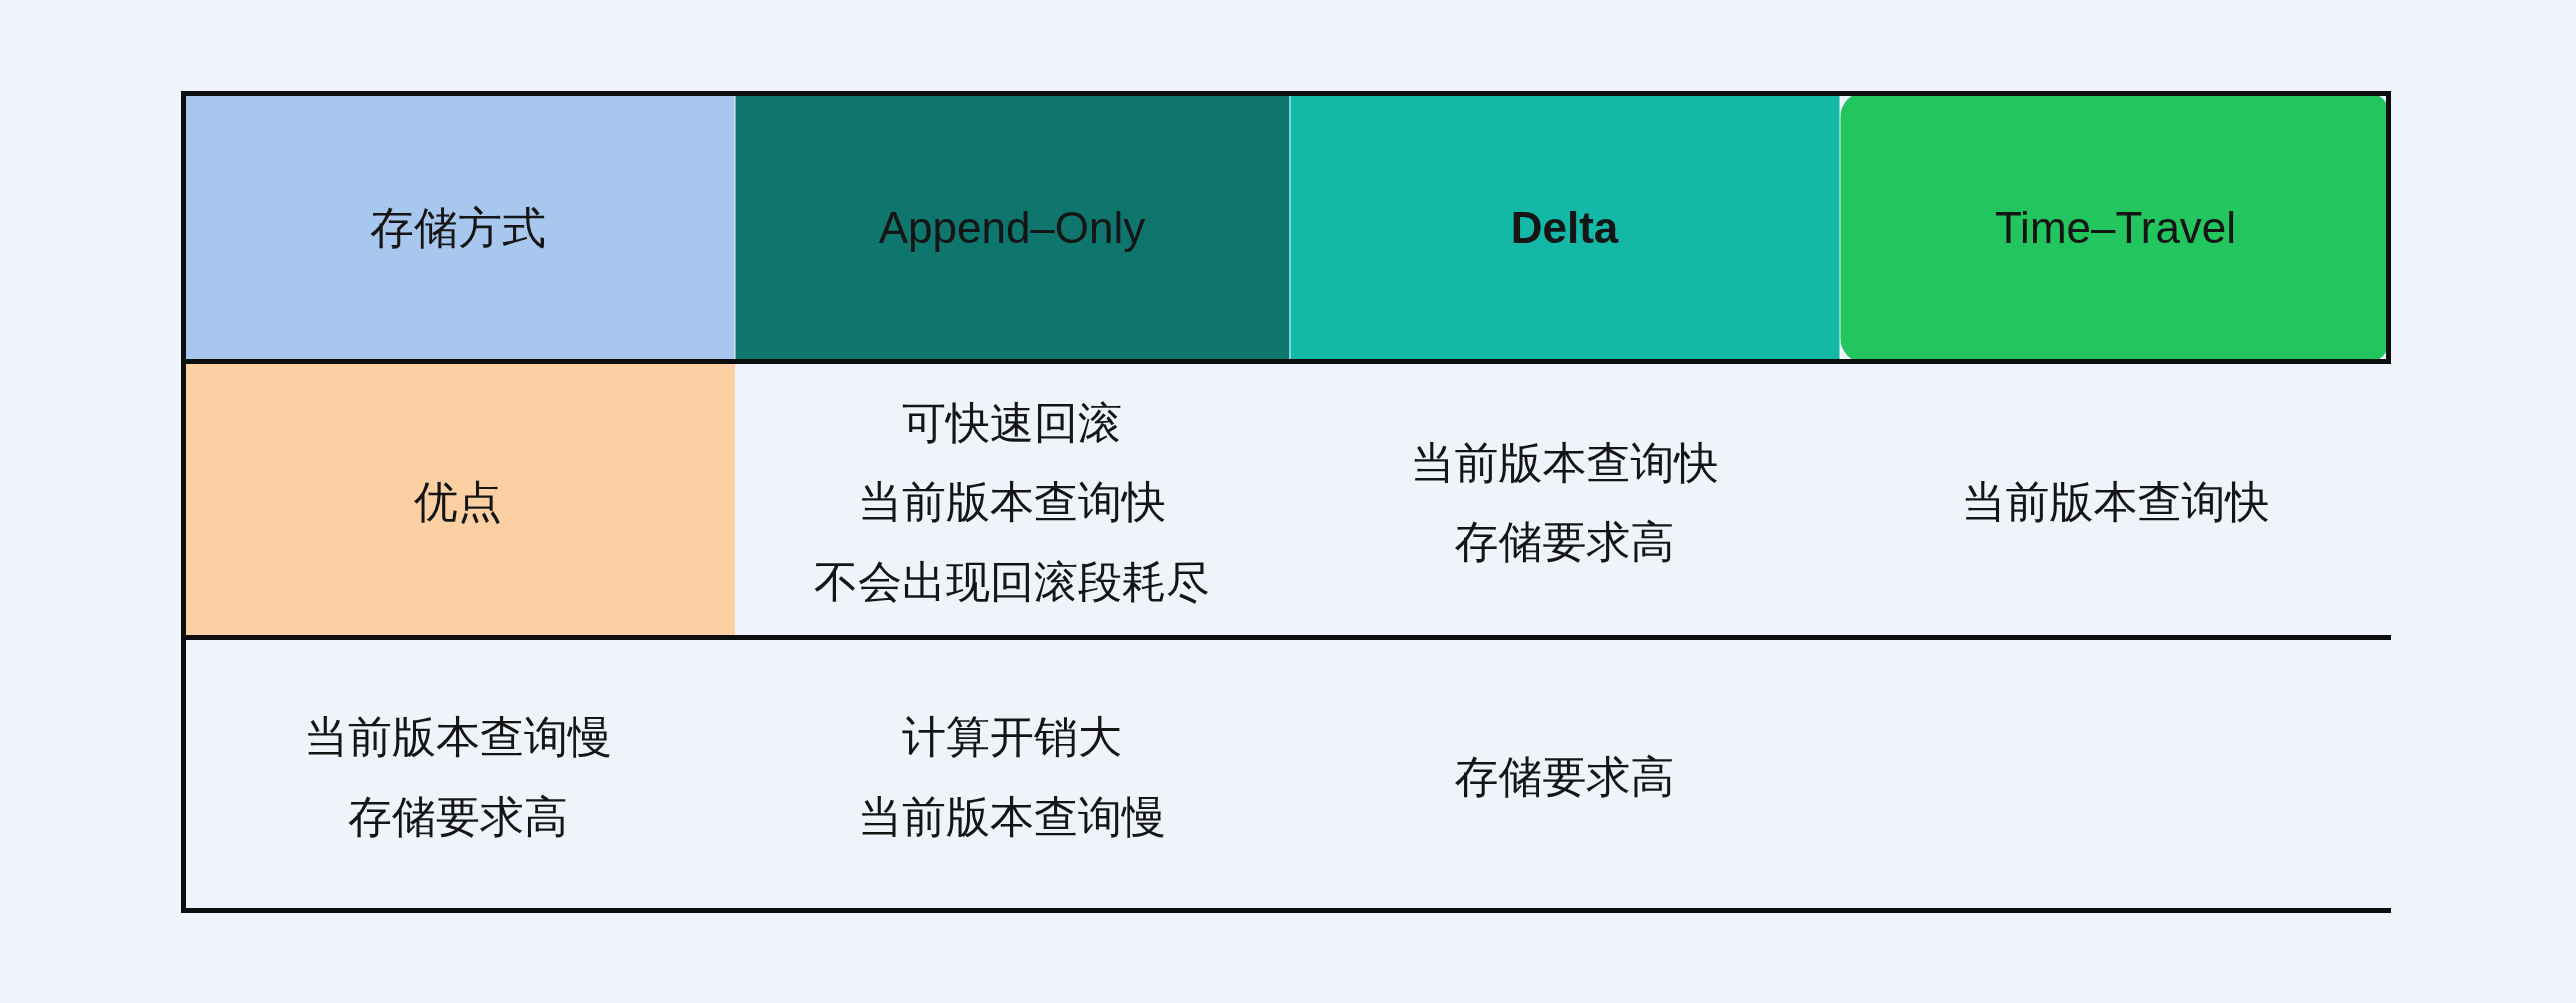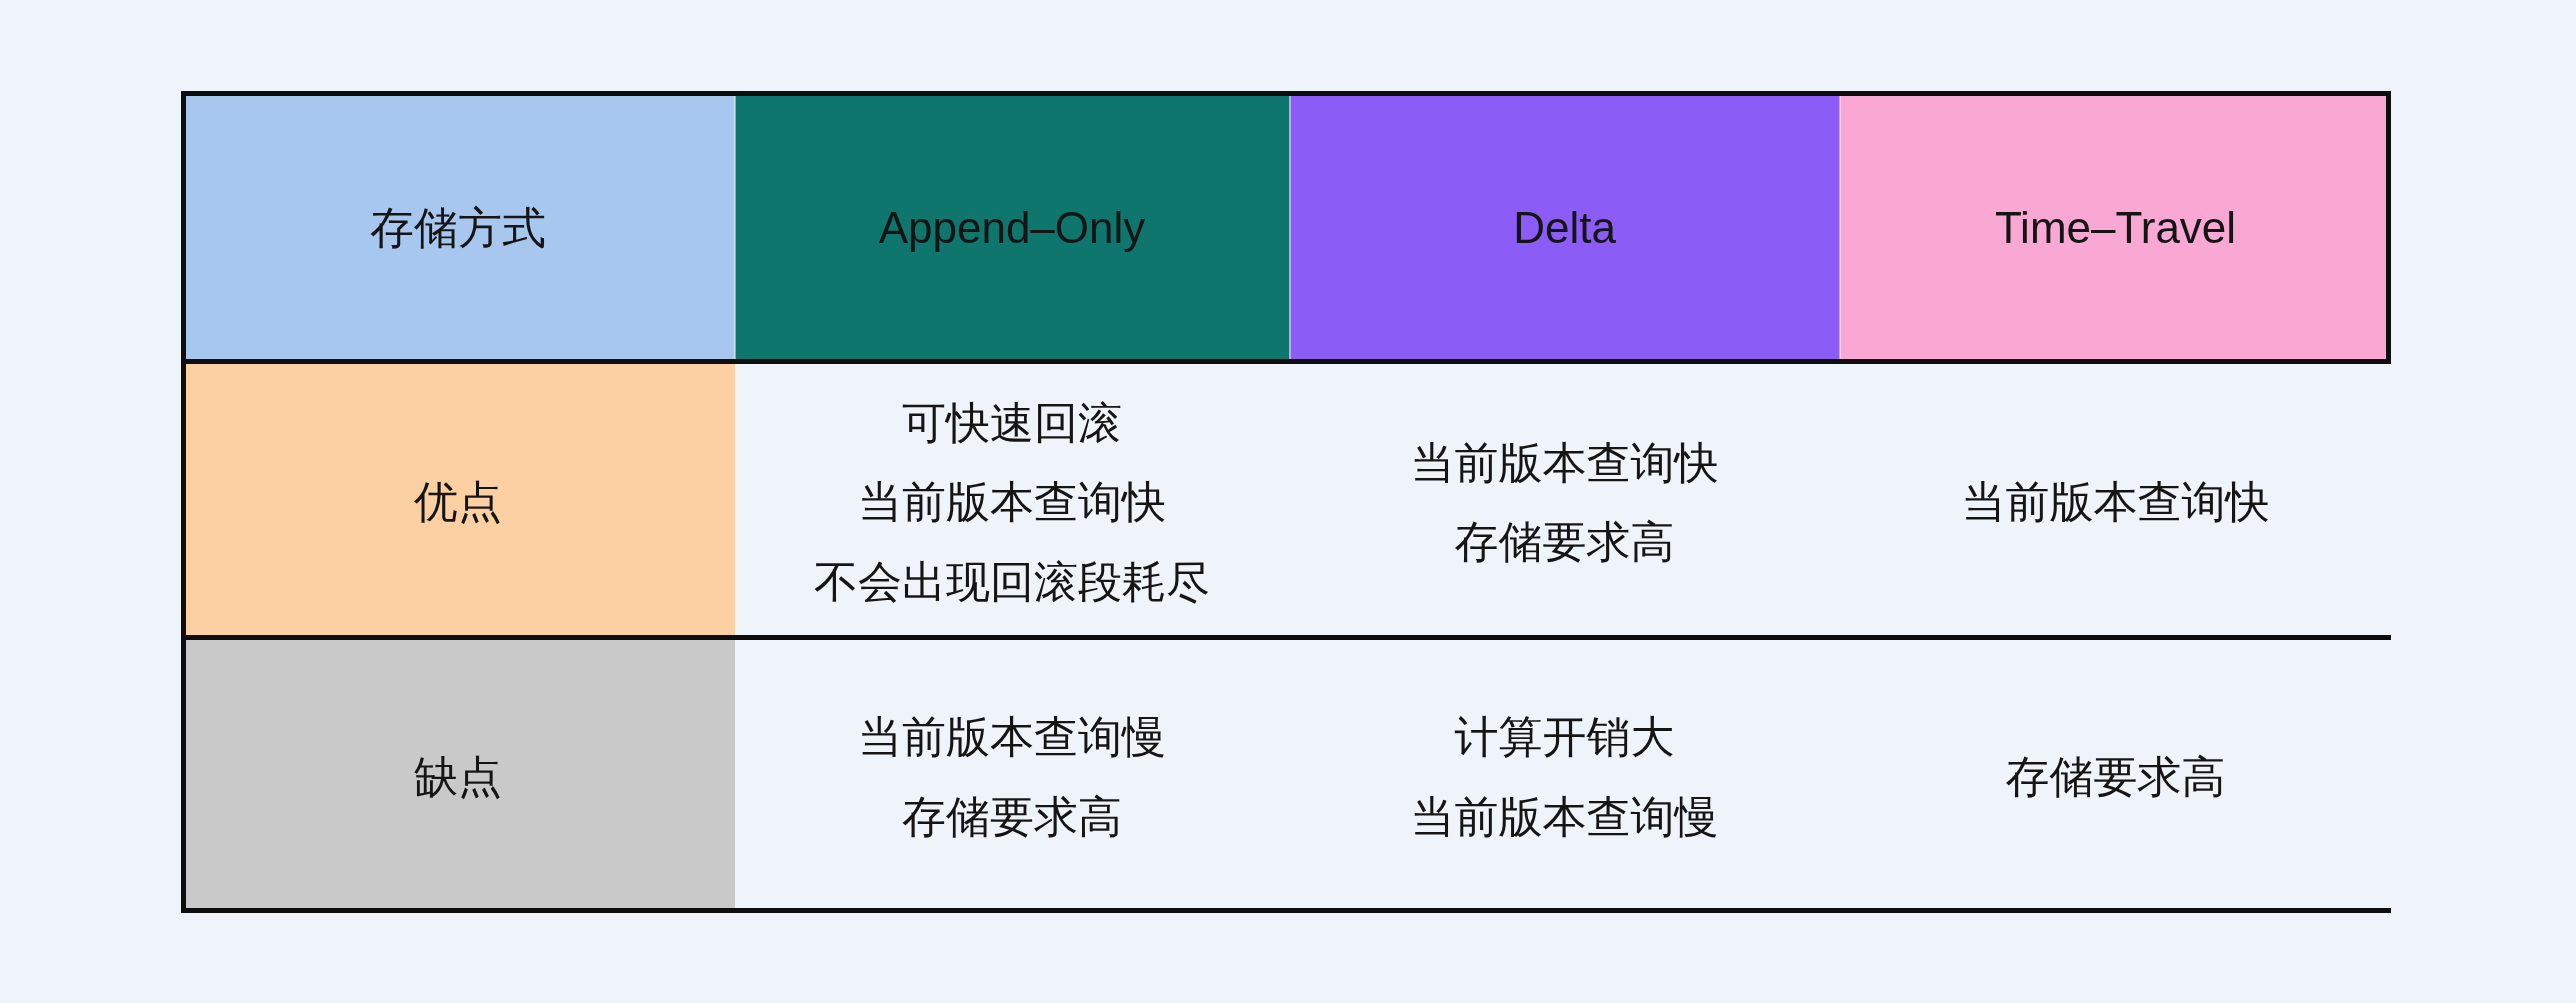--- a/index.html
+++ b/index.html
@@ -42,46 +42,43 @@
 <div class="table-wrap">
 
   <div class="grid">
 
     <div class="cell" style="background-color: rgb(167, 199, 238);">
       <span>存储方式</span>
     </div>
     <div class="cell" style="background-color: #0f766e;">
       <span>Append–Only</span>
     </div>
-    <div class="cell" style="background-color: #8b5cf6;">
+    <div class="cell" style="background-color: #14b8a6; font-weight: bold;">
       <span>Delta</span>
     </div>
-    <div class="cell" style="background-color: #f9a8d4;">
+    <div class="cell" style="background-color: #22c55e; border-radius: 27px;">
       <span>Time–Travel</span>
     </div>
 
     <div class="cell" style="background-color: rgb(252, 208, 162); text-align: right;">
       <span>优点</span>
     </div>
     <div class="cell">
       <div>可快速回滚</div>
       <div>当前版本查询快</div>
       <div>不会出现回滚段耗尽</div>
     </div>
     <div class="cell">
       <div>当前版本查询快</div>
       <div>存储要求高</div>
     </div>
     <div class="cell">
       <div>当前版本查询快</div>
     </div>
 
-    <div class="cell" style="background-color: rgb(201, 201, 201);">
-      <span>缺点</span>
-    </div>
     <div class="cell">
       <div>当前版本查询慢</div>
       <div>存储要求高</div>
     </div>
     <div class="cell">
       <div>计算开销大</div>
       <div>当前版本查询慢</div>
     </div>
     <div class="cell">
       <div>存储要求高</div>

